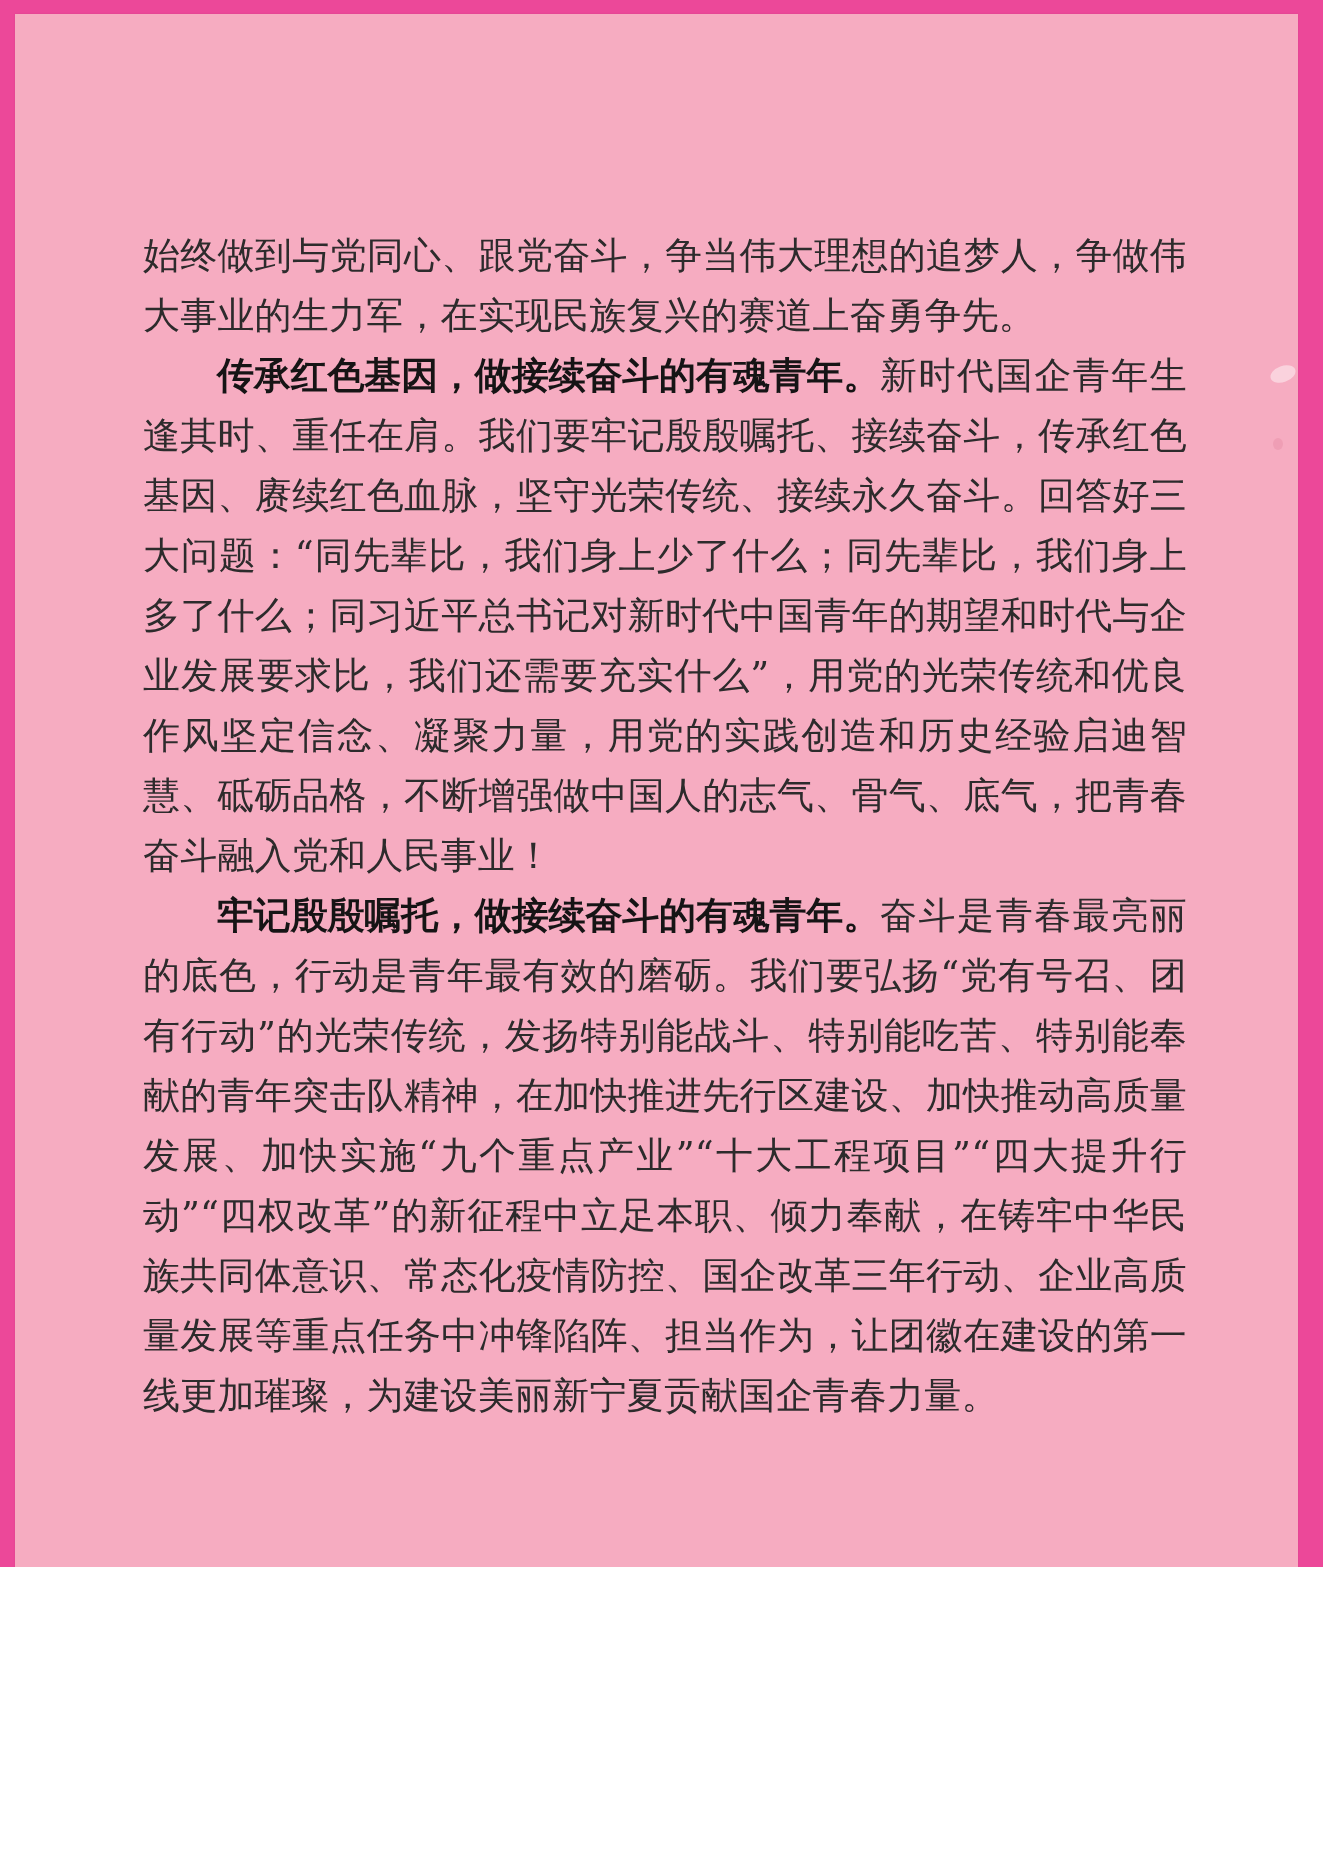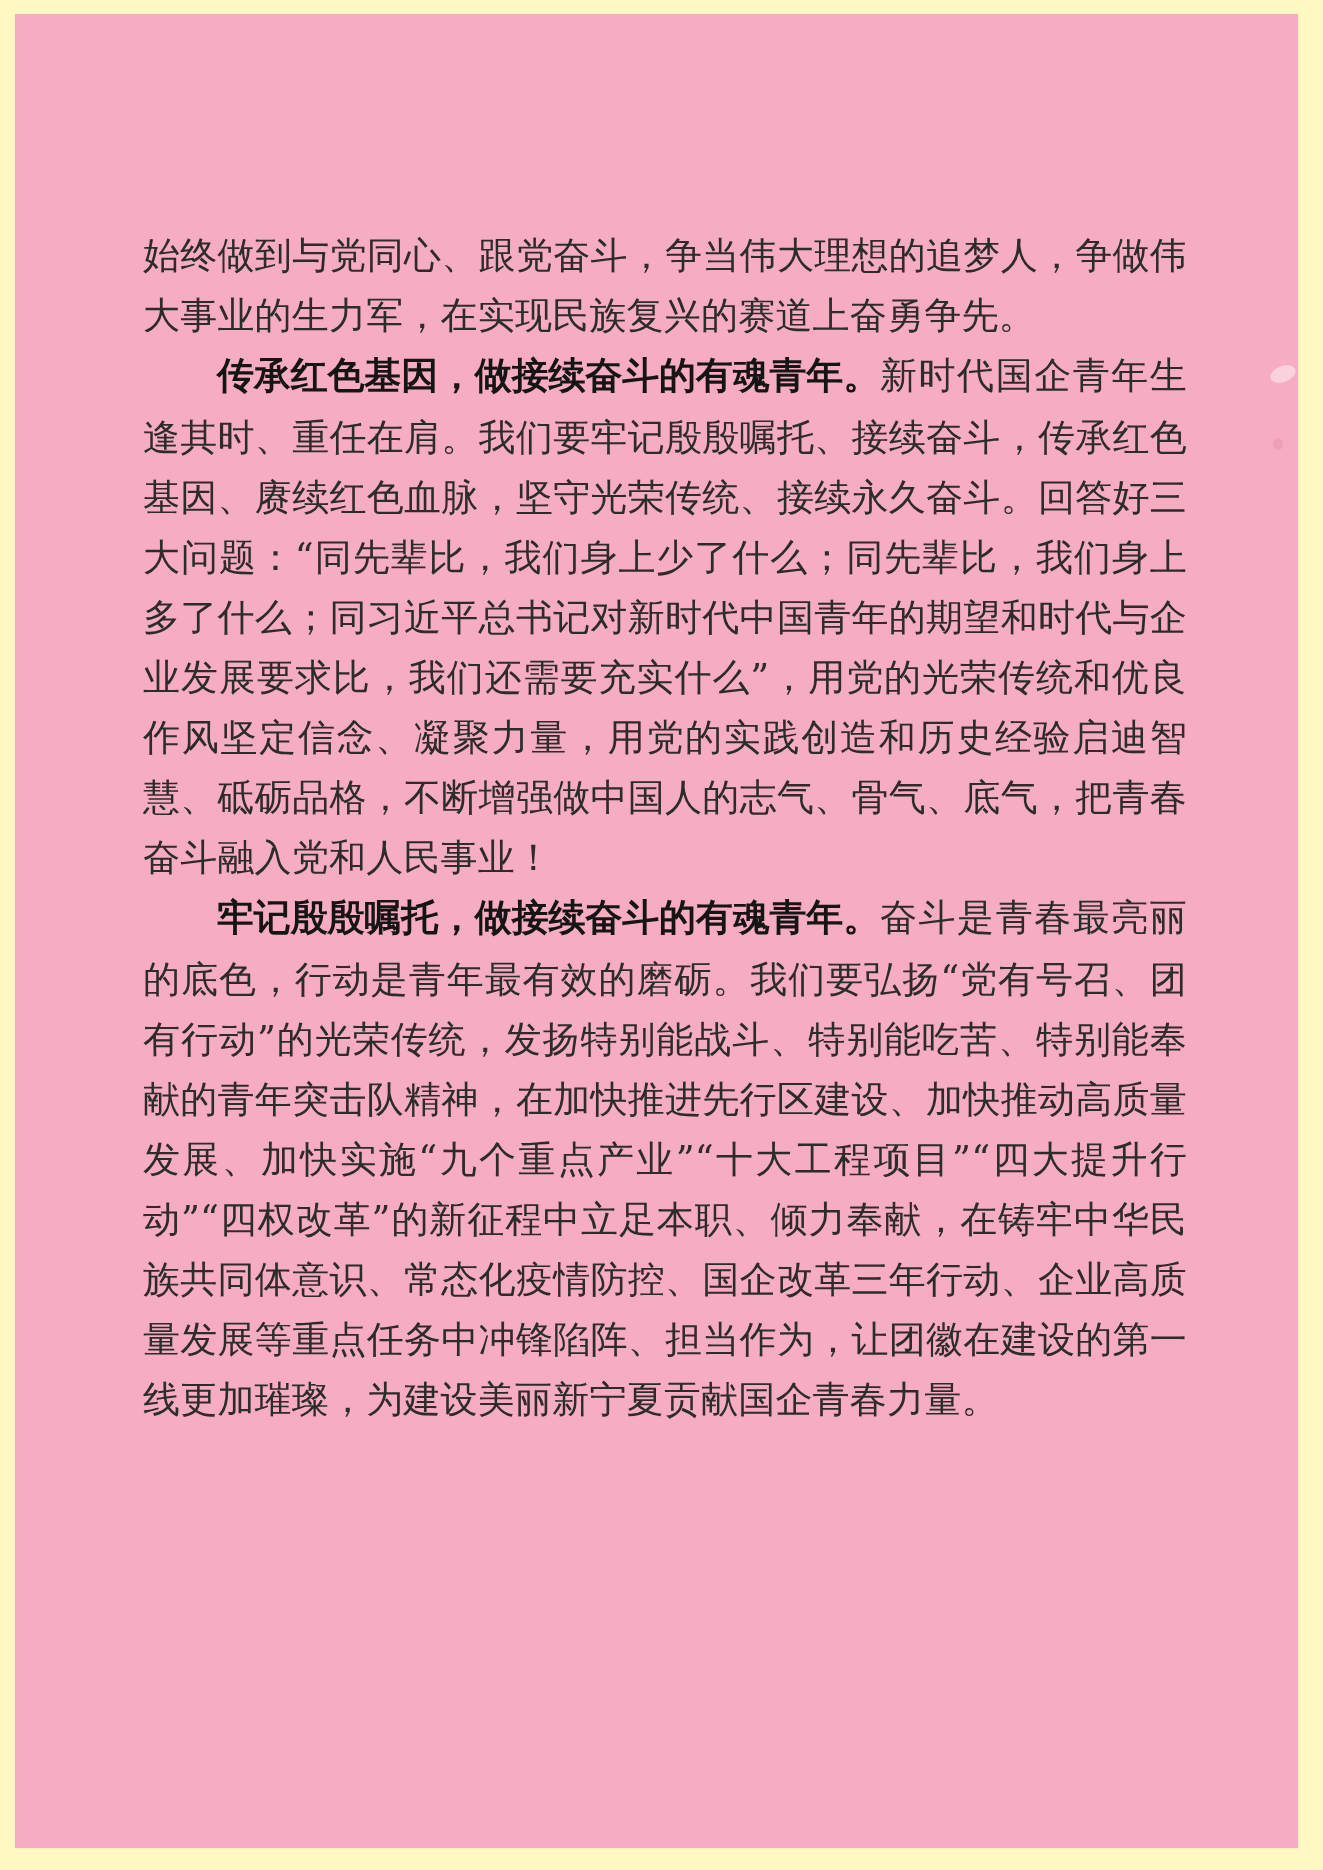--- a/index.html
+++ b/index.html
@@ -3,22 +3,22 @@
 <meta charset="utf-8">
 <style>
   html, body {
     margin: 0;
     padding: 0;
     background: #ffffff;
   }
   #screen {
     position: relative;
     width: 1323px;
-    height: 1870px;
-    background: #fef9c3;
+    height: 1567px;
+    background: #ec4899;
     overflow: hidden;
     font-family: "DejaVu Serif", "Liberation Serif", serif;
   }
   .paper {
     position: absolute;
     left: 15px;
     top: 14px;
     width: 1283px;
     height: 1834px;
     background: #f6acc1;
@@ -37,21 +37,21 @@
   }
   .para {
     margin: 0;
     padding: 0;
     text-indent: 2em;
   }
   .para.no-indent {
     text-indent: 0;
   }
   .lead {
-    font-family: Liberation Mono, monospace;
+    font-family: Liberation Serif, serif;
     font-weight: 700;
     color: #161415;
     letter-spacing: -1.5px;
   }
   .blemish {
     position: absolute;
     border-radius: 50%;
   }
   .blemish.b1 {
     left: 1255px; top: 352px;

